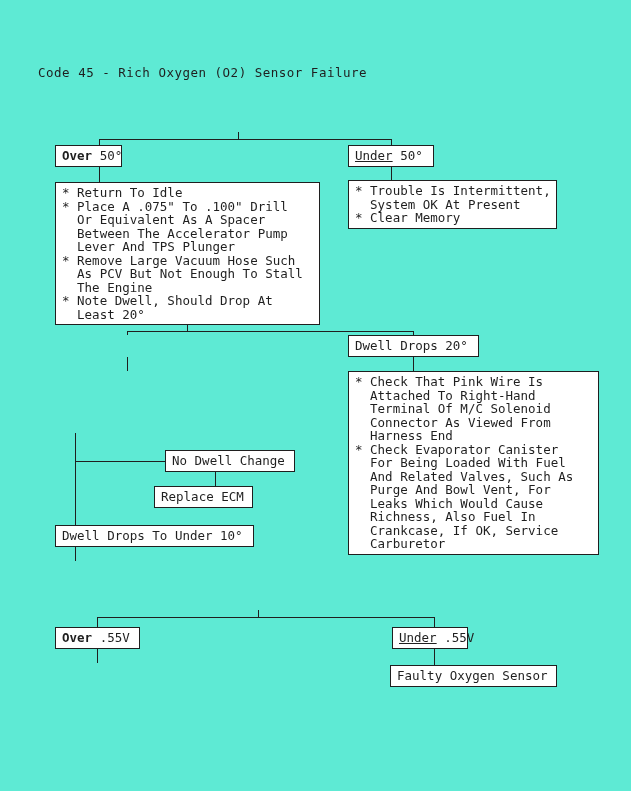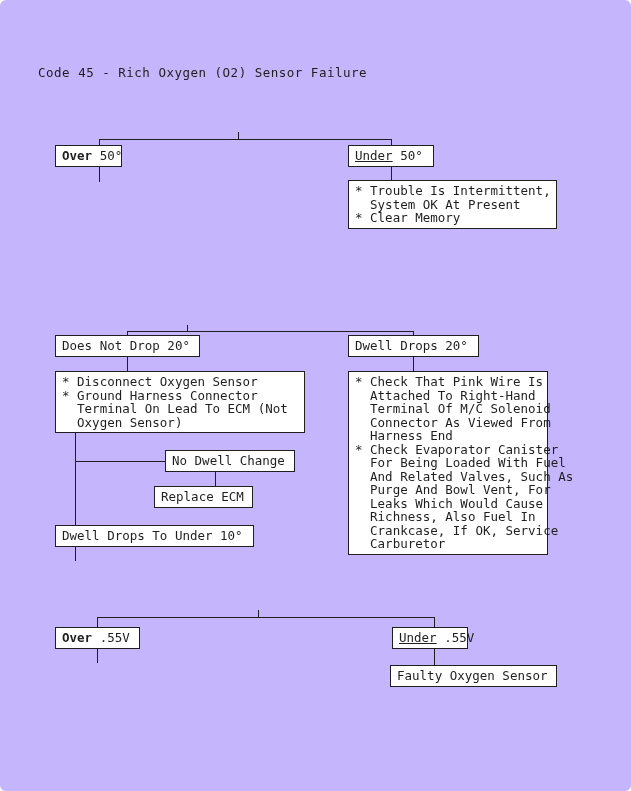--- a/index.html
+++ b/index.html
@@ -1,26 +1,25 @@
 <!DOCTYPE html>
 <html><head>
 <meta charset="utf-8">
 <style>
   html, body { margin: 0; padding: 0; background: #ffffff; }
   .page {
     position: relative;
     width: 631px;
     height: 791px;
-    background: #c4b5fd;
+    background: #5eead4;
     font-family: "DejaVu Sans Mono", "Liberation Mono", monospace;
     font-size: 12.5px;
     line-height: 13.5px;
     color: #1f1f1f;
     overflow: hidden;
-    border-radius: 6px;
   }
   .title {
     position: absolute;
     left: 38px;
     top: 66px;
     white-space: pre;
     letter-spacing: 0.5px;
   }
   .box {
     position: absolute;
@@ -48,42 +47,47 @@
   <div class="line h" style="left:99px;top:139px;width:293px"></div>
   <div class="line v" style="left:99px;top:139px;height:6px"></div>
   <div class="line v" style="left:391px;top:139px;height:6px"></div>
 
   <div class="box" style="left:55px;top:145px;width:67px"><span class="b">Over</span><span> 50°</span></div>
   <div class="box" style="left:348px;top:145px;width:86px"><span class="u">Under</span><span> 50°</span></div>
 
   <div class="line v" style="left:99px;top:167px;height:15px"></div>
   <div class="line v" style="left:391px;top:167px;height:15px"></div>
 
+  <div class="box" style="left:55px;top:182px;width:265px">* Return To Idle
+* Place A .075" To .100" Drill
+  Or Equivalent As A Spacer
+  Between The Accelerator Pump
+  Lever And TPS Plunger
+* Remove Large Vacuum Hose Such
+  As PCV But Not Enough To Stall
+  The Engine
+* Note Dwell, Should Drop At
+  Least 20°</div>
 
   <div class="box" style="left:348px;top:180px;width:209px">* Trouble Is Intermittent,
   System OK At Present
 * Clear Memory</div>
 
   <div class="line v" style="left:187px;top:325px;height:6px"></div>
   <div class="line h" style="left:127px;top:331px;width:287px"></div>
   <div class="line v" style="left:127px;top:331px;height:4px"></div>
   <div class="line v" style="left:413px;top:331px;height:4px"></div>
 
-  <div class="box" style="left:55px;top:335px;width:145px">Does Not Drop 20°</div>
   <div class="box" style="left:348px;top:335px;width:131px">Dwell Drops 20°</div>
 
   <div class="line v" style="left:127px;top:357px;height:14px"></div>
   <div class="line v" style="left:413px;top:357px;height:14px"></div>
 
-  <div class="box" style="left:55px;top:371px;width:250px">* Disconnect Oxygen Sensor
-* Ground Harness Connector
-  Terminal On Lead To ECM (Not
-  Oxygen Sensor)</div>
 
-  <div class="box" style="left:348px;top:371px;width:200px">* Check That Pink Wire Is
+  <div class="box" style="left:348px;top:371px;width:251px">* Check That Pink Wire Is
   Attached To Right-Hand
   Terminal Of M/C Solenoid
   Connector As Viewed From
   Harness End
 * Check Evaporator Canister
   For Being Loaded With Fuel
   And Related Valves, Such As
   Purge And Bowl Vent, For
   Leaks Which Would Cause
   Richness, Also Fuel In

